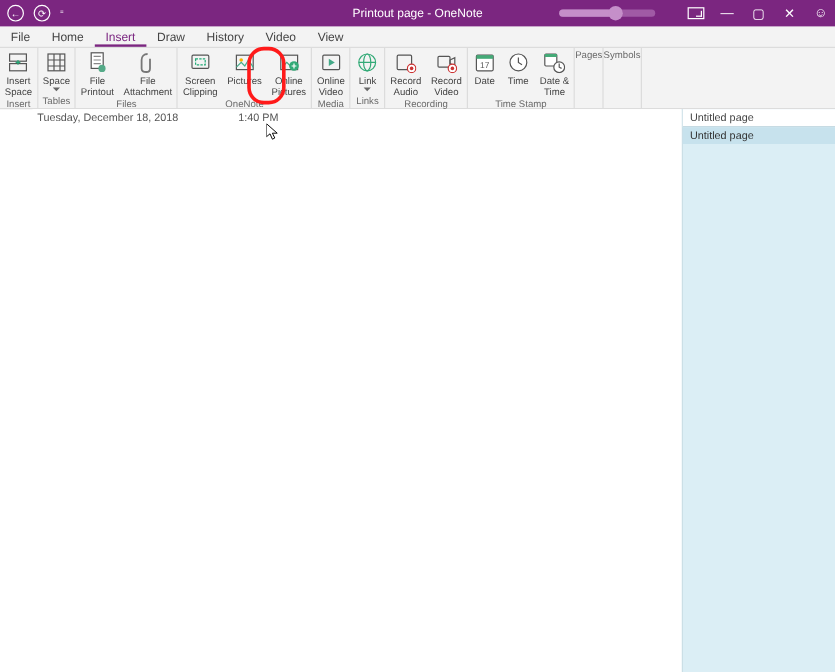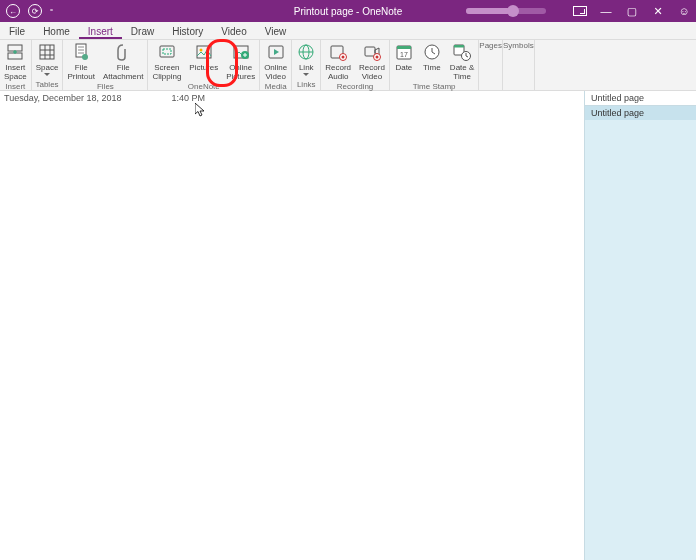--- a/index.html
+++ b/index.html
@@ -25,27 +25,27 @@
 .group { display: flex; flex-direction: column; border-right: 1px solid #dcdcdc; }
 .group-items { display: flex; flex: 1; }
 .group-label { height: 11px; line-height: 11px; text-align: center; color: #6a6a6a; font-size: 8px; }
 .rbtn { display: flex; flex-direction: column; align-items: center; justify-content: flex-start; padding: 3px 4px 0; cursor: pointer; text-align: center; line-height: 9px; min-width: 28px; position: relative; }
 .ico { width: 18px; height: 18px; margin-bottom: 2px; display: flex; align-items: center; justify-content: center; position: relative; }
 .ico svg { width: 18px; height: 18px; }
 .dd::after { content: ""; display: block; width: 0; height: 0; border-left: 3px solid transparent; border-right: 3px solid transparent; border-top: 3px solid #666; margin: 1px auto 0; }
 
 .highlight-ring { position: absolute; width: 32px; height: 48px; border: 3px solid #ff1a1a; border-radius: 14px; left: 206px; top: 39px; pointer-events: none; z-index: 10; }
 
-.content { display: flex; height: calc(560px - 91px); }
+.content { display: flex; height: calc(560px - 91px); margin-left: 27px; }
 .page { flex: 1; background: #fff; position: relative; }
 .meta { position: absolute; top: 2px; left: 4px; font-size: 9px; color: #555; display: flex; gap: 50px; }
 .cursor { position: absolute; left: 195px; top: 12px; }
 .cursor svg { width: 11px; height: 14px; }
 
-.sidepanel { width: 112px; background: #dbeef5; border-left: 1px solid #c7dbe3; font-size: 9px; }
+.sidepanel { width: 128px; background: #dbeef5; border-left: 1px solid #c7dbe3; font-size: 9px; }
 .sp-head { background: #fff; border-bottom: 1px solid #c7dbe3; padding: 2px 6px; color: #444; }
 .sp-item { padding: 2px 6px; background: #c7e2ed; color: #333; cursor: pointer; }
 </style>
 </head>
 <body>
 
 <svg width="0" height="0" style="position:absolute">
 <defs>
   <g id="i-insert-space">
         <rect x="2" y="2" width="14" height="6" fill="none" stroke="#555"></rect>

